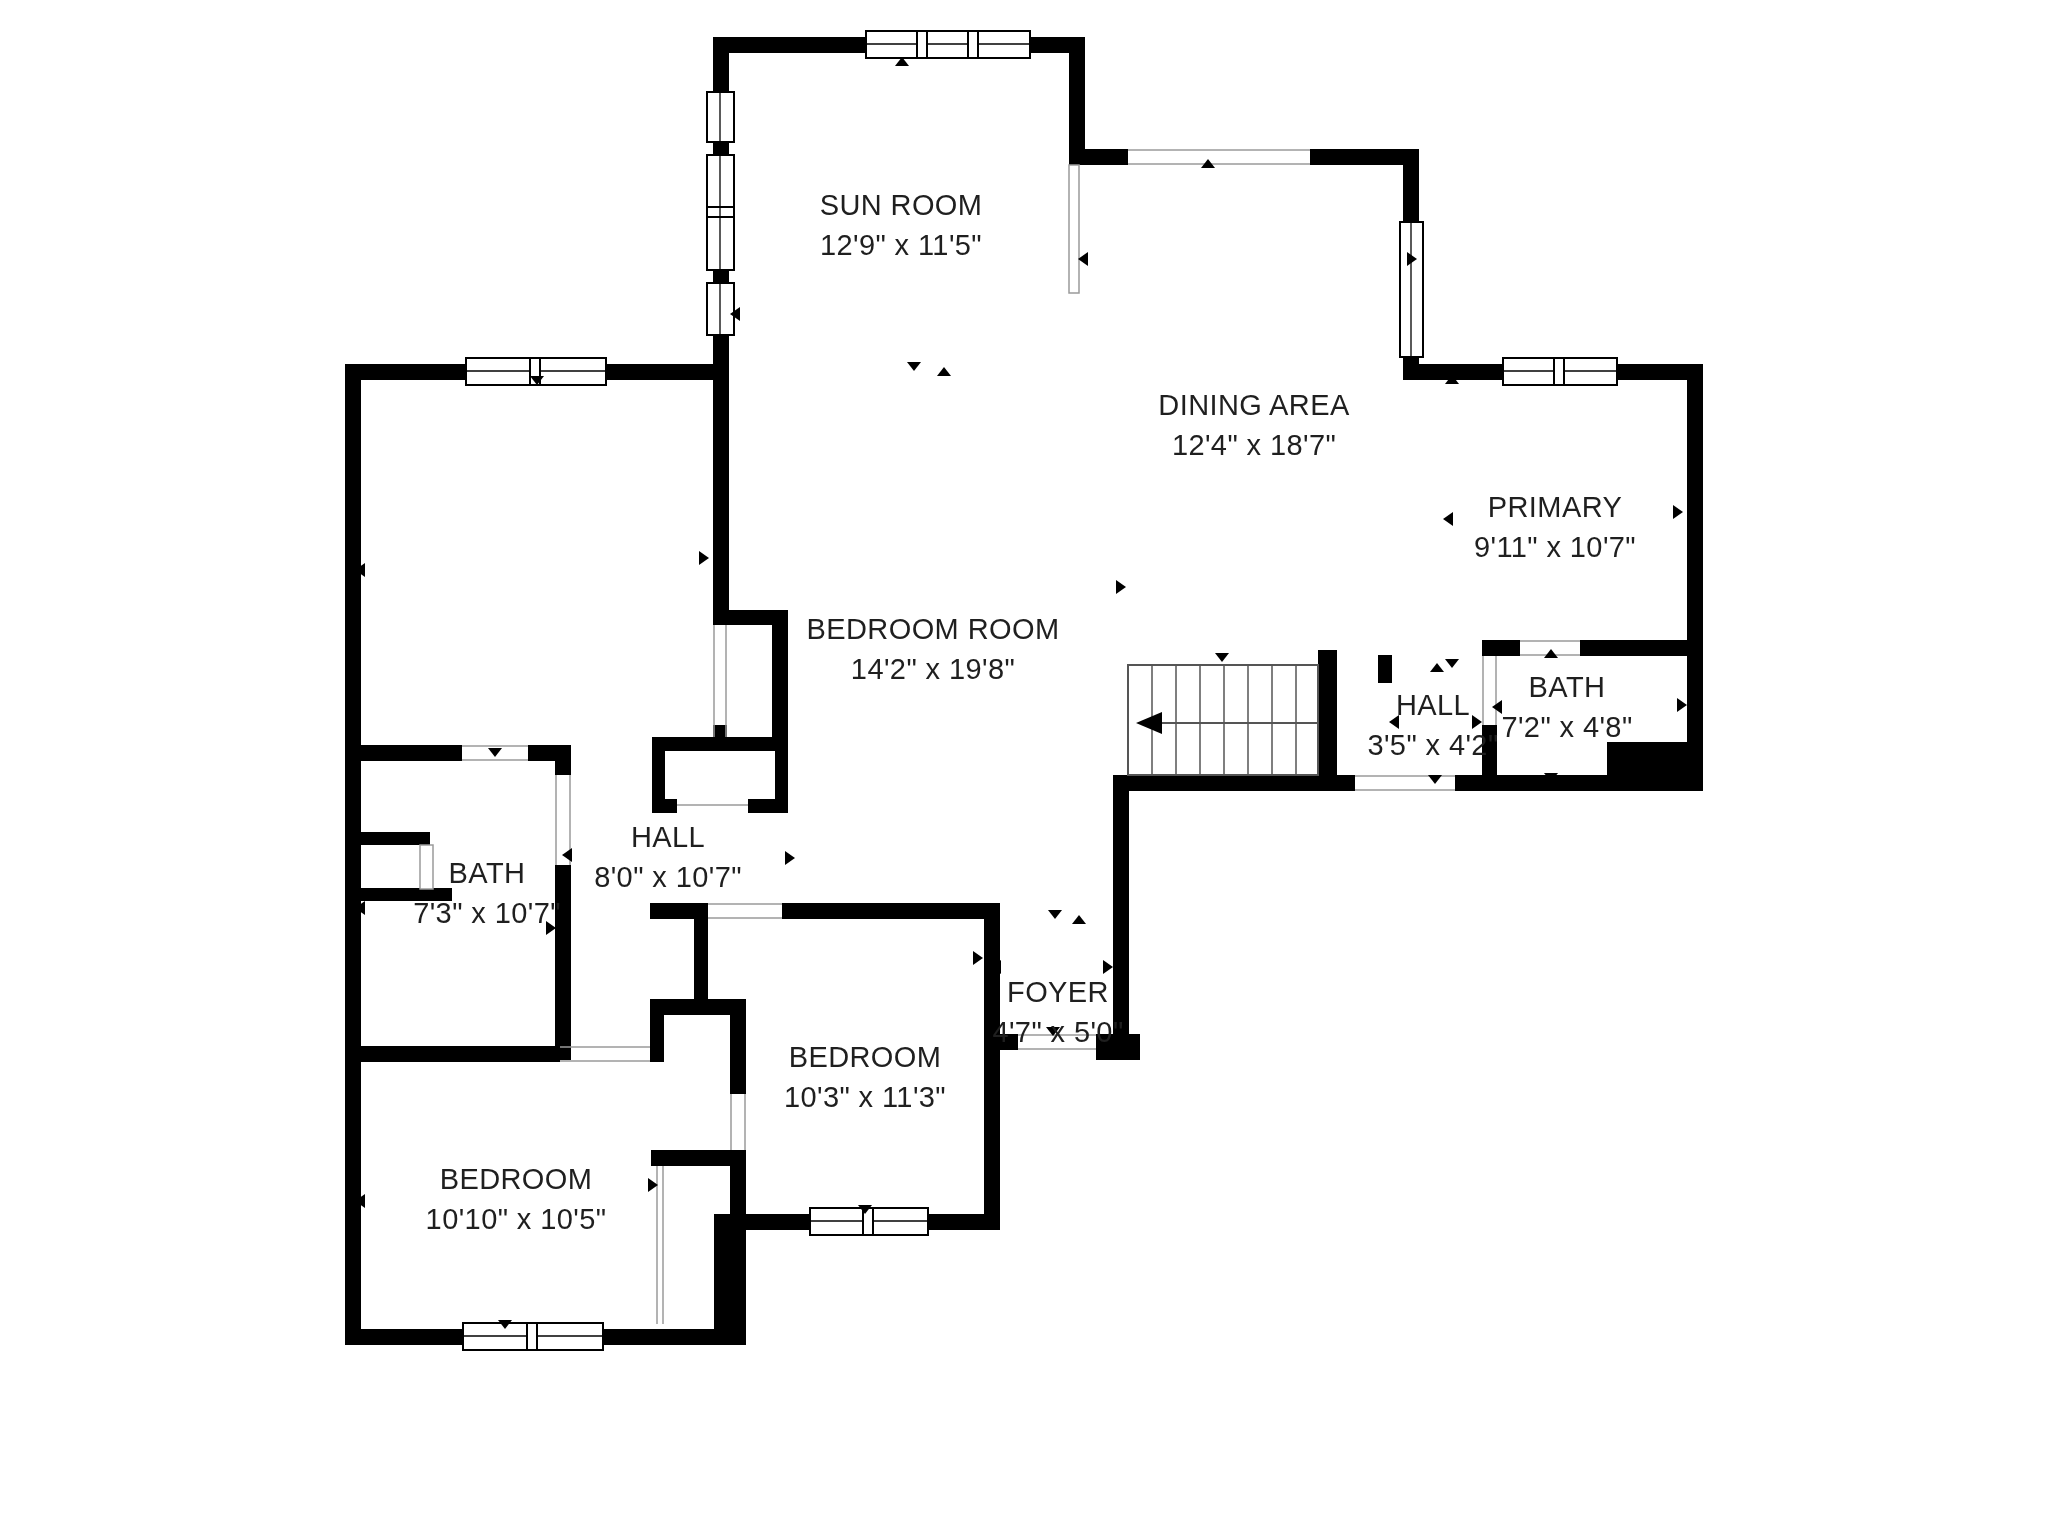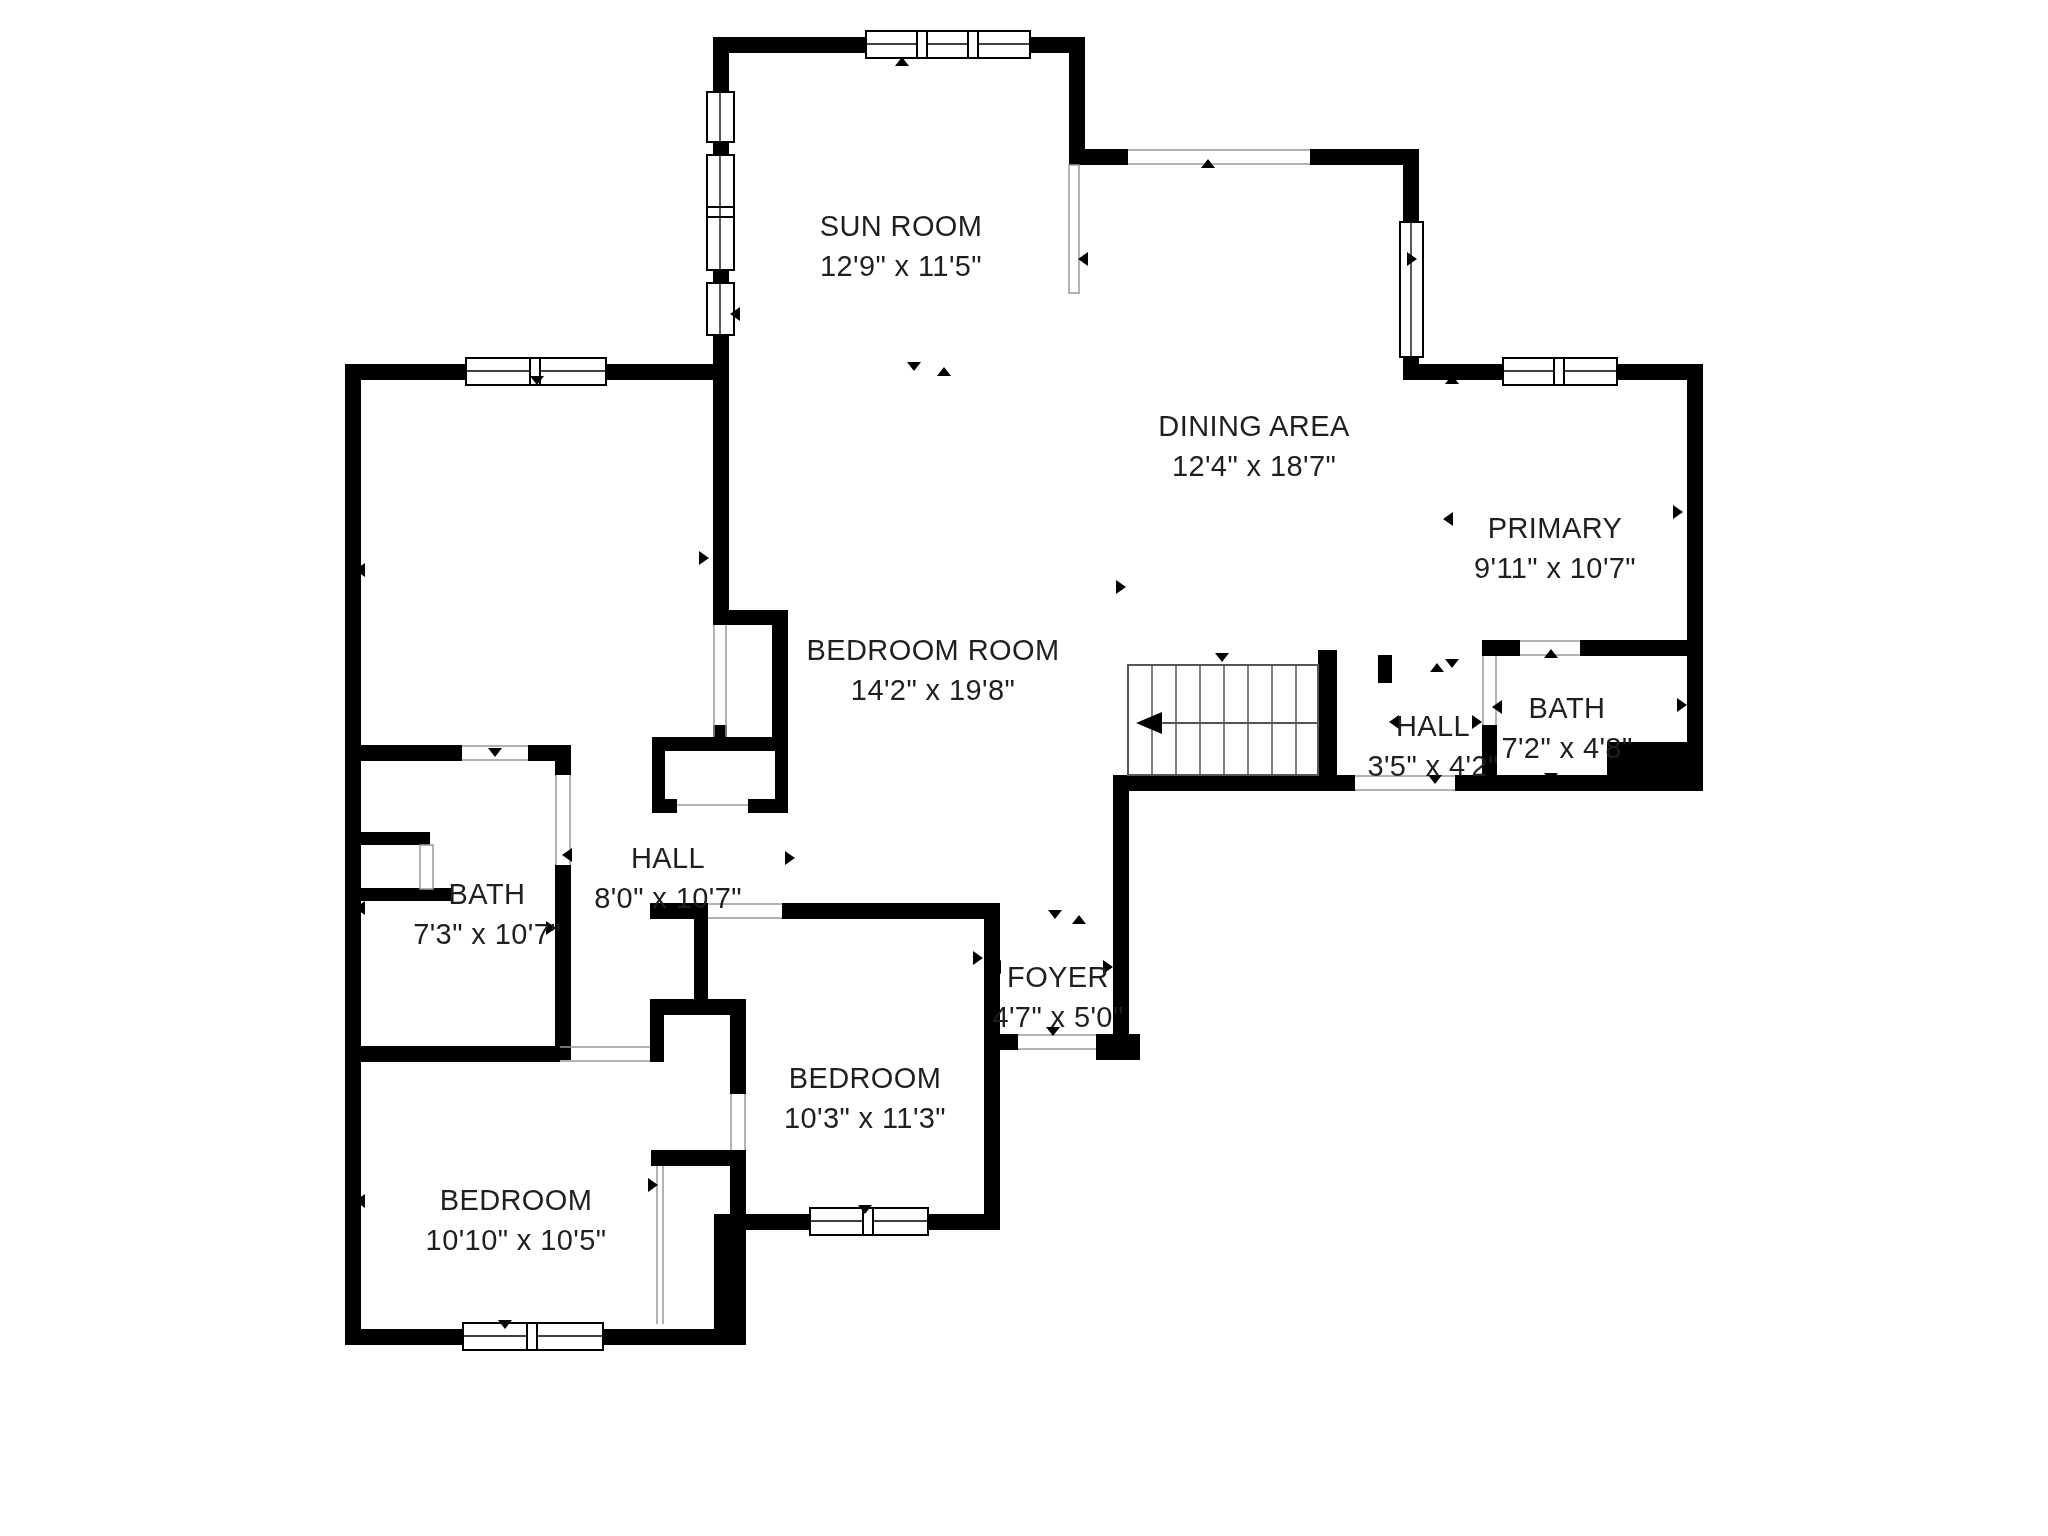--- a/index.html
+++ b/index.html
@@ -1,20 +1,20 @@
 <!DOCTYPE html>
 <html><head>
 <meta charset="utf-8">
 <style>
   html,body{margin:0;padding:0;background:#ffffff;}
   #canvas{position:relative;width:2048px;height:1536px;background:#ffffff;overflow:hidden;
           font-family:"Liberation Sans",sans-serif;}
   #plan-svg{position:absolute;left:0;top:0;}
   .room-label{position:absolute;transform:translate(-50%,-50%);text-align:center;
-              color:#1f1f1f;font-size:29px;line-height:40px;white-space:nowrap;letter-spacing:.4px;margin-top:21px;}
+              color:#1f1f1f;font-size:29px;line-height:40px;white-space:nowrap;letter-spacing:.4px;}
   .room-name,.room-dims{pointer-events:none;}
 </style>
 </head>
 <body>
 
 <div id="canvas">
 
 <svg id="plan-svg" width="2048" height="1536" viewBox="0 0 2048 1536">
 
   <g fill="#000000">
@@ -272,21 +272,21 @@
     <div class="room-dims">7'2" x 4'8"</div>
   </div>
   <div class="room-label" style="left:487px;top:893px">
     <div class="room-name">BATH</div>
     <div class="room-dims">7'3" x 10'7"</div>
   </div>
   <div class="room-label" style="left:668px;top:857px">
     <div class="room-name">HALL</div>
     <div class="room-dims">8'0" x 10'7"</div>
   </div>
-  <div class="room-label" style="left:1058px;top:976px">
+  <div class="room-label" style="left:1058px;top:1012px">
     <div class="room-name">FOYER</div>
     <div class="room-dims">4'7" x 5'0"</div>
   </div>
   <div class="room-label" style="left:865px;top:1077px">
     <div class="room-name">BEDROOM</div>
     <div class="room-dims">10'3" x 11'3"</div>
   </div>
   <div class="room-label" style="left:516px;top:1199px">
     <div class="room-name">BEDROOM</div>
     <div class="room-dims">10'10" x 10'5"</div>

